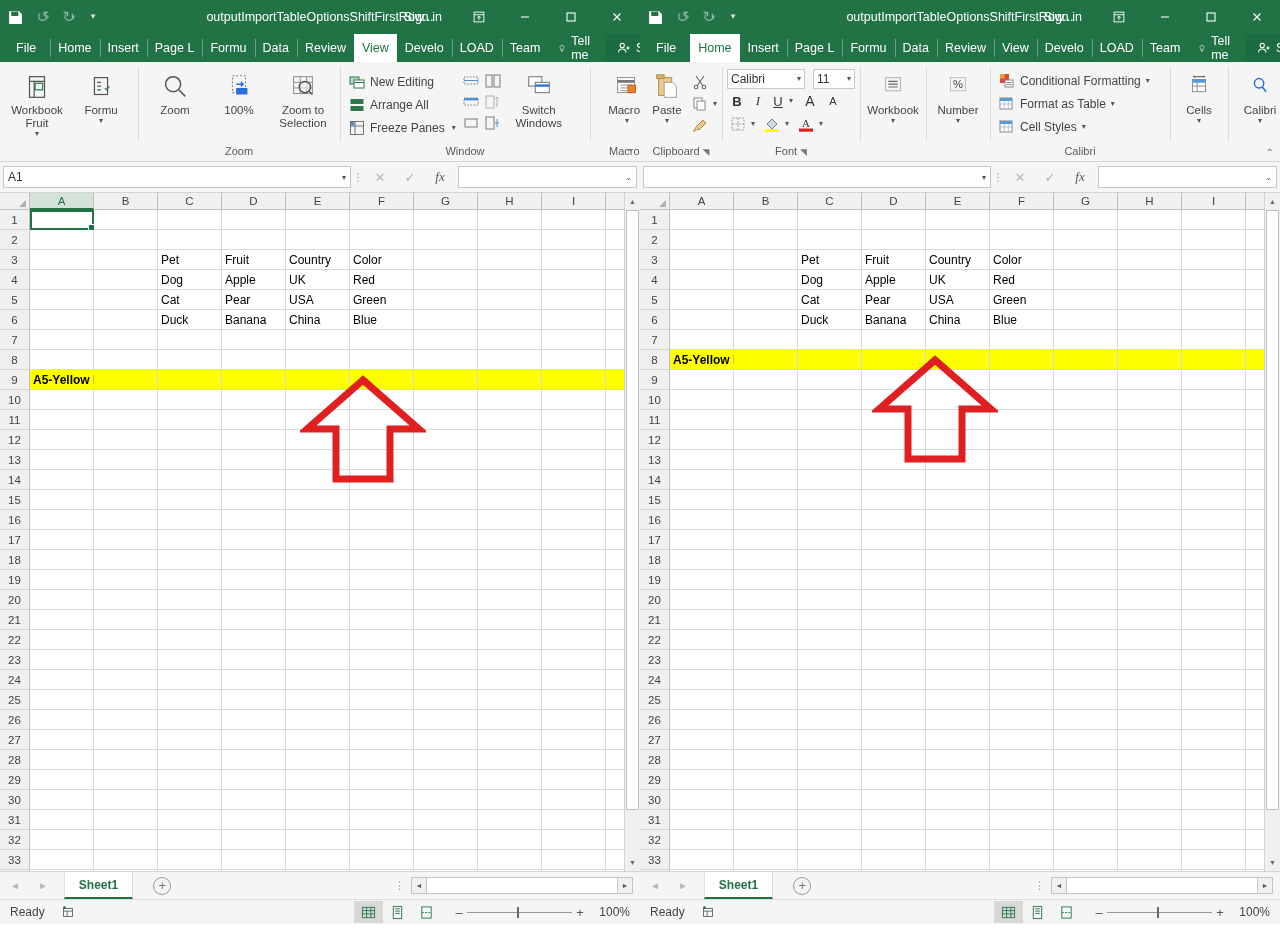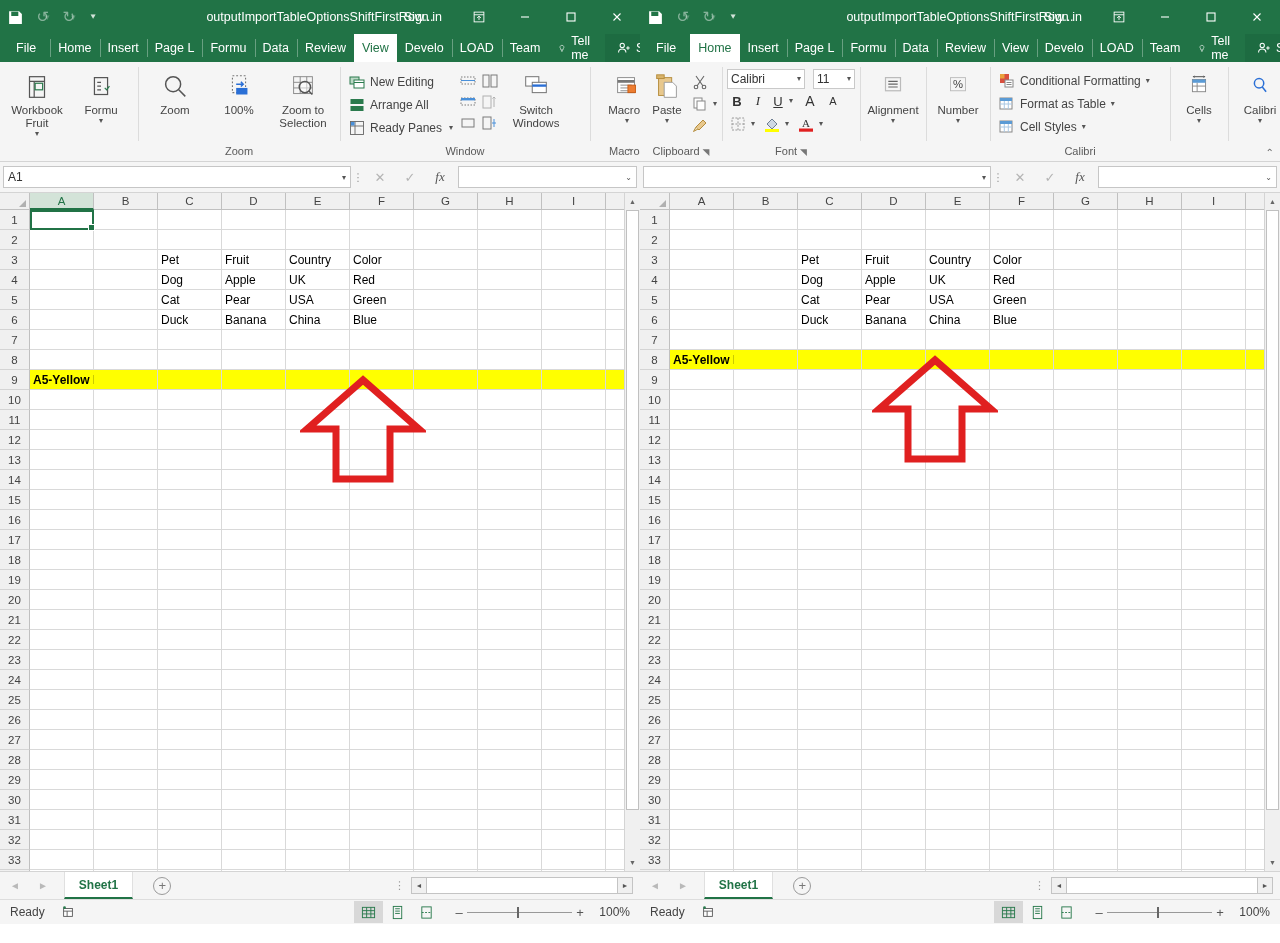--- a/index.html
+++ b/index.html
@@ -340,21 +340,21 @@
                   <rect x="1.5" y="9" width="13" height="5" fill="#2a7a4d"></rect>
                 </svg>
               <span>Arrange All</span>
             </div>
             <div class="smallrow">
               <svg viewBox="0 0 16 16" fill="none" stroke="#666" stroke-width=".9">
                   <rect x="1.5" y="1.5" width="13" height="13"></rect>
                   <path d="M1.5 6h13M6 1.5v13"></path>
                   <rect x="2" y="2" width="3.5" height="3.5" fill="#4a90d9" stroke="none"></rect>
                 </svg>
-              <span>Ready Panes</span>
+              <span>Freeze Panes</span>
               <span class="caretline" style="margin-left:2px;">▾</span>
             </div>
           </div>
           <div class="smallcol" style="padding-top:3px;">
             <div class="iconsq">
               <svg viewBox="0 0 16 16" fill="none" stroke="#7a7a7a" stroke-width="1">
                   <rect x="1" y="4" width="14" height="7" stroke-dasharray="1.5 1.5"></rect>
                   <path d="M1 7.5h14" stroke="#4a90d9"></path>
                 </svg>
             </div>
@@ -1135,21 +1135,21 @@
 
       <div class="grp" style="flex:0 0 60px;">
         <div class="grp-body">
           <div class="bigbtn" style="width:56px;">
             <div class="ic">
               <svg viewBox="0 0 32 32" fill="none" stroke="#666" stroke-width="1.3">
                   <rect x="8" y="6" width="16" height="14" stroke="#bbb"></rect>
                   <path d="M11 10h10M11 13h10M11 16h10"></path>
                 </svg>
             </div>
-            <div class="cap">Alignment</div>
+            <div class="cap">Workbook</div>
             <div class="caretline">▾</div>
           </div>
         </div>
         <div class="grp-label"></div>
       </div>
 
       <div class="grp" style="flex:0 0 58px;">
         <div class="grp-body">
           <div class="bigbtn" style="width:54px;">
             <div class="ic">

